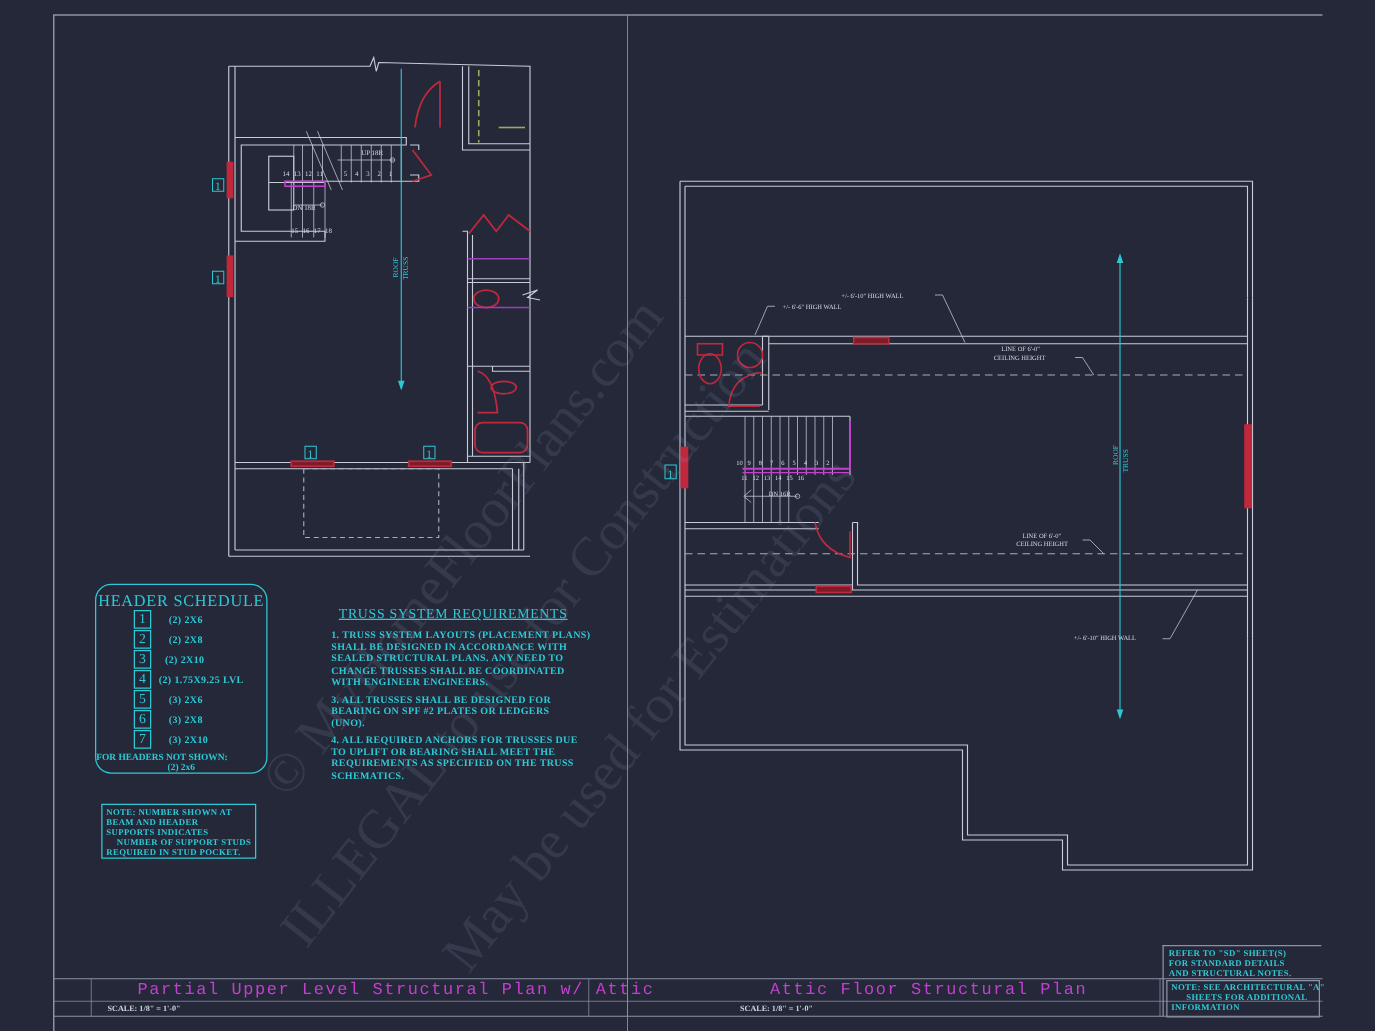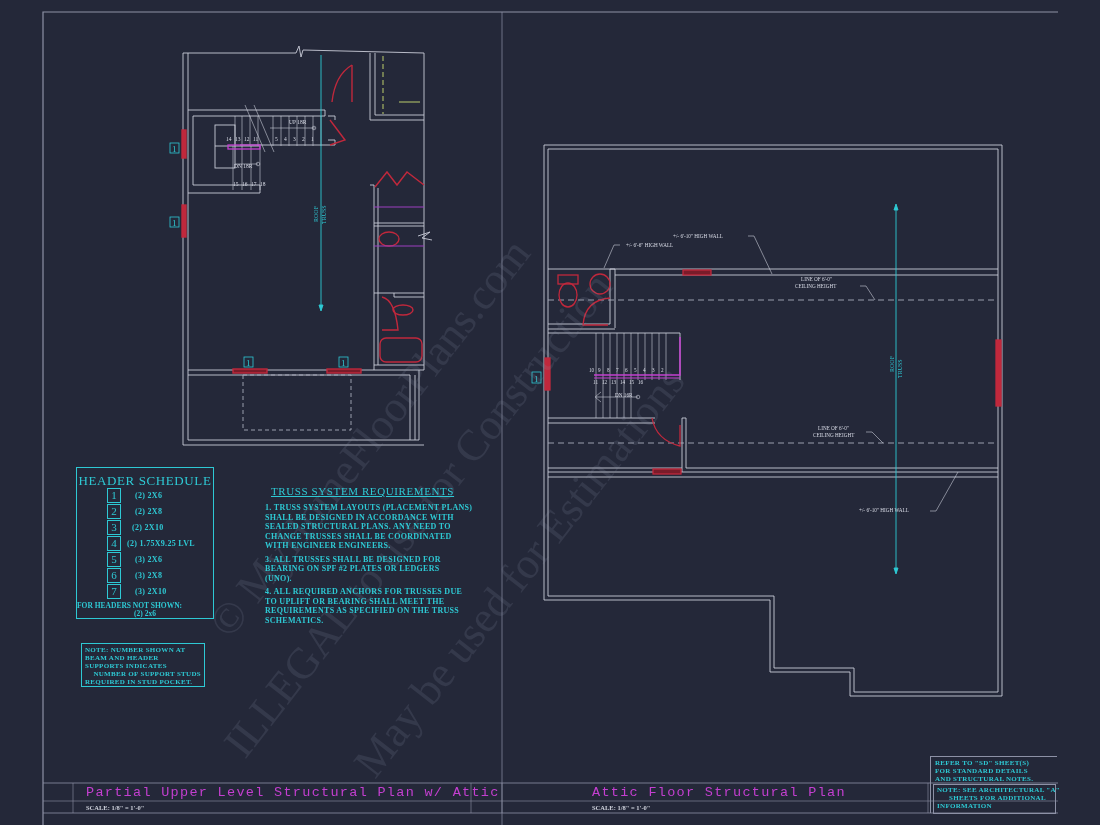--- a/index.html
+++ b/index.html
@@ -8,21 +8,21 @@
   .cad{font-family:"Liberation Serif","DejaVu Serif",serif;}
   .wm{fill:#8a90a8;opacity:0.16;font-family:"Liberation Serif","DejaVu Serif",serif;}
   .box{position:absolute;border:1px solid #2ec9d4;box-sizing:border-box;}
   .txt{position:absolute;color:#2ec9d4;font-family:"Liberation Serif","DejaVu Serif",serif;line-height:1.0;white-space:pre;}
   .hs-title{font-size:13px;letter-spacing:0.6px;left:0;right:0;text-align:center;top:6px;}
   .hs-row{position:absolute;left:0;width:138px;height:14px;}
   .hs-num{position:absolute;left:30px;width:12px;height:13px;border:1px solid #2ec9d4;font-size:11px;text-align:center;line-height:13px;color:#2ec9d4;}
   .hs-val{position:absolute;left:58px;font-size:8px;color:#2ec9d4;top:3px;font-weight:bold;letter-spacing:0.3px;}
   .tsr-h{font-size:11px;text-decoration:underline;letter-spacing:0.6px;}
   .tsr-p{font-size:8px;line-height:9.5px;font-weight:bold;letter-spacing:0.3px;}
-  .title-main{position:absolute;color:#c43fd0;font-size:13.5px;letter-spacing:1.3px;font-family:"Liberation Mono","DejaVu Sans Mono",monospace;}
+  .title-main{position:absolute;color:#c43fd0;font-size:13.5px;letter-spacing:1.3px;font-family:"Liberation Mono","DejaVu Sans Mono",monospace;margin-left:24px;}
   .scale{position:absolute;color:#cfd2dc;font-size:6.5px;font-weight:bold;}
   .note{font-size:7px;line-height:8px;font-weight:bold;letter-spacing:0.3px;}
 </style>
 </head>
 <body>
 
 <svg width="1100" height="825" viewBox="0 0 1100 825">
 
   <g stroke="#8d91a6" fill="none">
     <polyline points="43,825 43,12 1058,12" stroke-width="1.2"></polyline>
@@ -269,21 +269,21 @@
     <text x="534" y="382">1</text>
   </g>
 
   <g>
     <text class="wm" font-size="44" transform="translate(230,640) rotate(-52)">© MyHomeFloorPlans.com</text>
     <text class="wm" font-size="44" transform="translate(245,760) rotate(-52)">ILLEGAL to use for Construction</text>
     <text class="wm" font-size="44" transform="translate(375,780) rotate(-52)">May be used for Estimations</text>
   </g>
 </svg>
 
-<div class="box" style="left:76px;top:467px;width:138px;height:152px;">
+<div class="box" style="left:76px;top:467px;width:138px;height:152px;border-radius:13px;">
   <div class="txt hs-title">HEADER SCHEDULE</div>
   <div class="hs-row" style="top:20px">
     <div class="hs-num">1</div>
     <div class="hs-val">(2) 2X6</div>
   </div>
   <div class="hs-row" style="top:36px">
     <div class="hs-num">2</div>
     <div class="hs-val">(2) 2X8</div>
   </div>
   <div class="hs-row" style="top:52px">

